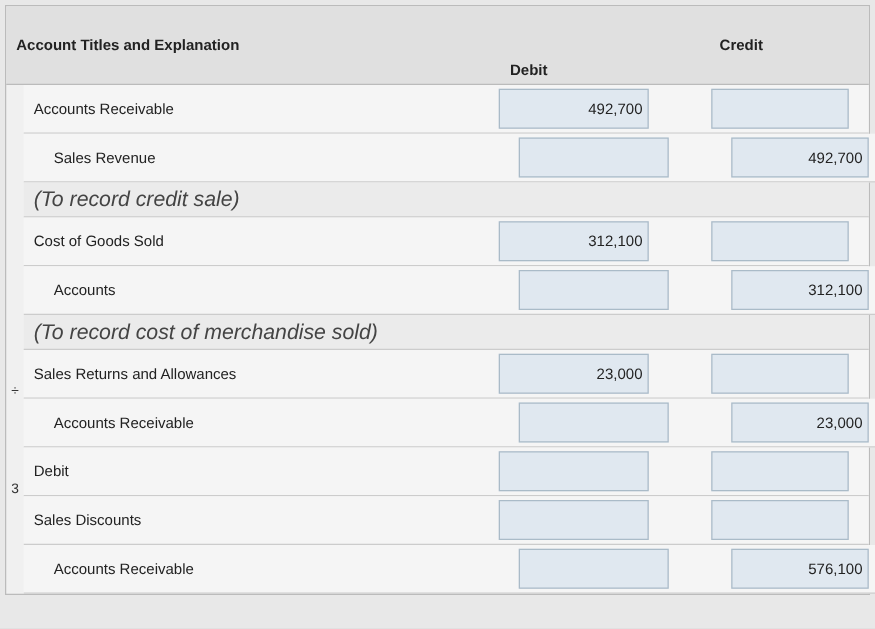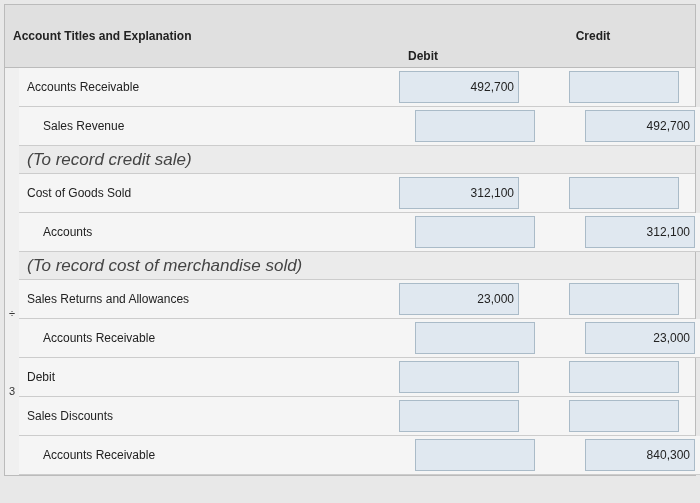--- a/index.html
+++ b/index.html
@@ -286,21 +286,21 @@
 
     <div class="row-wrapper">
       <div class="marker-col"></div>
       <div class="content-col">
         <div class="entry-row indented">
           <div class="col-account">Accounts Receivable</div>
           <div class="col-debit">
             <div class="input-box debit-input empty">&nbsp;</div>
           </div>
           <div class="col-credit">
-            <div class="input-box credit-input has-value">840,300</div>
+            <div class="input-box credit-input has-value">576,100</div>
           </div>
         </div>
       </div>
     </div>
 
   </div>
 
 </div>
 
 </body></html>

